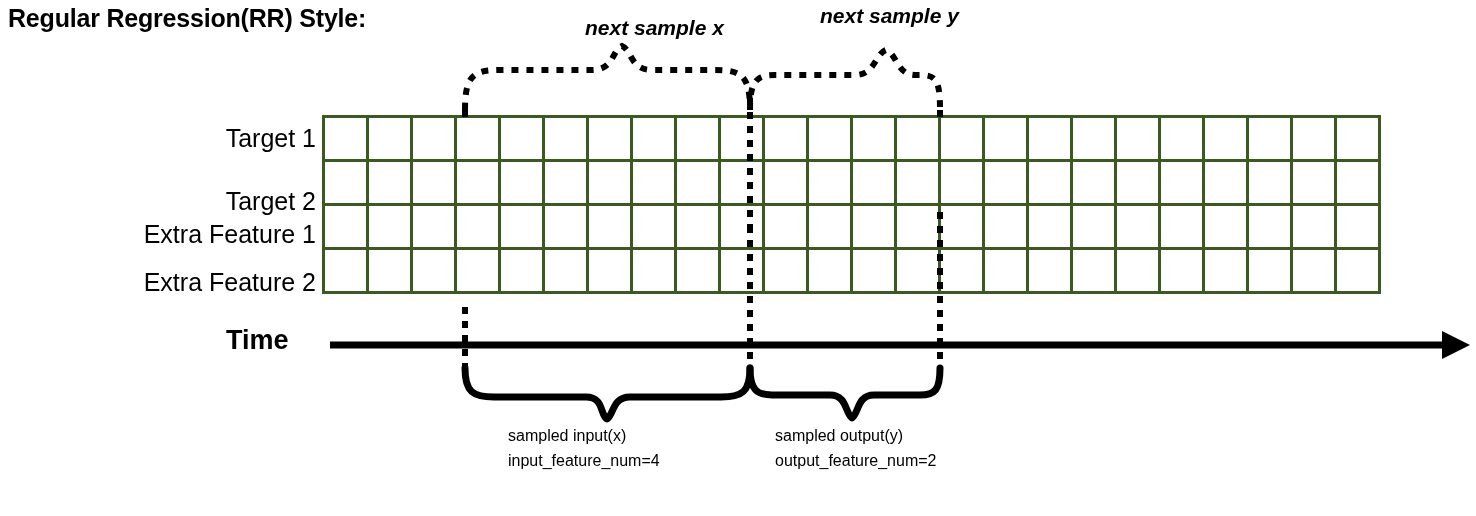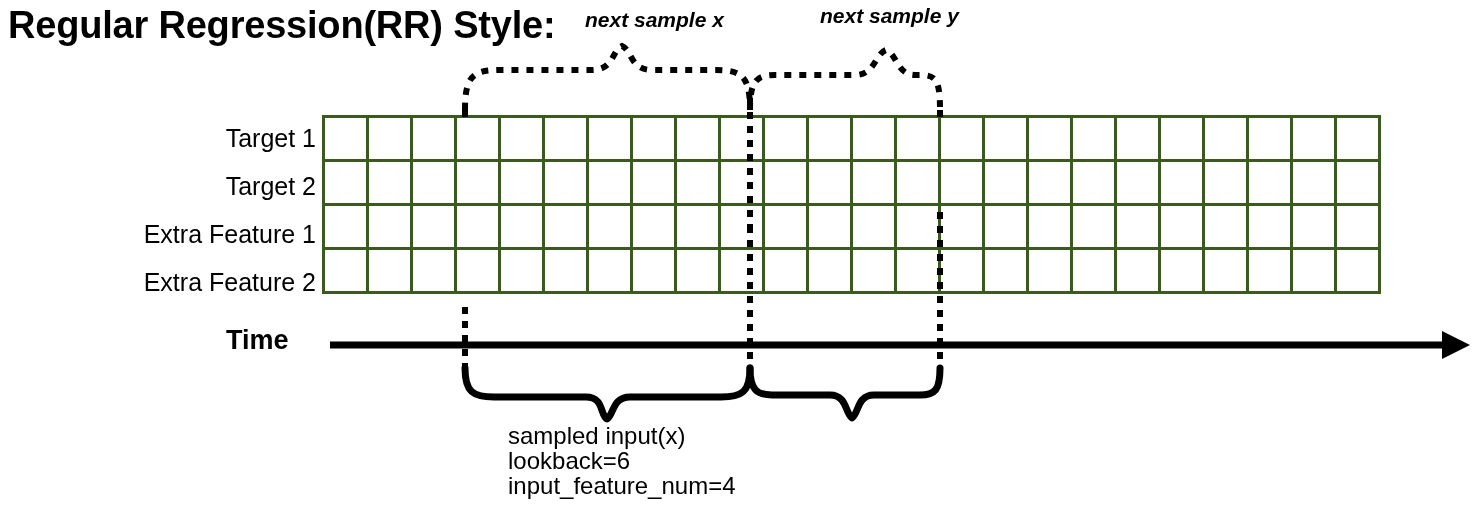--- a/index.html
+++ b/index.html
@@ -14,35 +14,35 @@
     overflow: hidden;
     font-family: "Liberation Sans", sans-serif;
     color: #000000;
   }
 
   
   #page-title {
     position: absolute;
     left: 8px;
     top: 4px;
-    font-size: 38px;
+    font-size: 25px;
     font-weight: bold;
     letter-spacing: -0.2px;
     white-space: nowrap;
   }
 
   
   .top-annot {
     position: absolute;
     font-size: 21px;
     font-style: italic;
     font-weight: bold;
     white-space: nowrap;
   }
-  #annot-next-sample-x { left: 585px; top: 8px; }
+  #annot-next-sample-x { left: 585px; top: 16px; }
   #annot-next-sample-y { left: 820px; top: 4px; }
 
   
   .row-label {
     position: absolute;
     right: 1160px;
     font-size: 25px;
     font-weight: normal;
     white-space: nowrap;
     text-align: right;
@@ -79,21 +79,21 @@
     left: 226px;
     top: 325px;
     font-size: 27px;
     font-weight: bold;
     white-space: nowrap;
   }
 
   
   .caption {
     position: absolute;
-    font-size: 24px;
+    font-size: 16px;
     line-height: 25px;
     white-space: nowrap;
   }
   #caption-input  { left: 508px; top: 423px; }
   #caption-output { left: 775px; top: 423px; }
 
   
   #overlay {
     position: absolute;
     left: 0;
@@ -105,21 +105,21 @@
 </style>
 </head>
 <body>
 
 <div id="page-title">Regular Regression(RR) Style:</div>
 
 <div class="top-annot" id="annot-next-sample-x">next sample x</div>
 <div class="top-annot" id="annot-next-sample-y">next sample y</div>
 
 <div class="row-label" style="top:115px;">Target 1</div>
-<div class="row-label" style="top:163px;">Target 2</div>
+<div class="row-label" style="top:178px;">Target 2</div>
 <div class="row-label" style="top:211px;">Extra Feature 1</div>
 <div class="row-label" style="top:259px;text-align:right;">Extra Feature 2</div>
 
 <table id="grid">
   <tbody id="grid-body">
       <tr>
         <td class="c-empty"></td>
         <td class="c-empty"></td>
         <td class="c-empty"></td>
         <td class="c-green"></td>
@@ -222,24 +222,25 @@
         <td class="c-empty"></td>
         <td class="c-empty"></td>
       </tr>
     </tbody>
 </table>
 
 <div id="time-label">Time</div>
 
 <div class="caption" id="caption-input">
   <div>sampled input(x)</div>
-  <div>lookback=6</div>
   <div>input_feature_num=4</div>
 </div>
 <div class="caption" id="caption-output">
+  <div>sampled output(y)</div>
+  <div>output_feature_num=2</div>
 </div>
 
 <svg id="overlay" viewBox="0 0 1476 516">
 
   <g>
     <line x1="330" y1="345" x2="1448" y2="345" stroke="#000" stroke-width="7"></line>
     <polygon points="1442,331 1470,345 1442,359" fill="#000"></polygon>
   </g>
 
   <path d="M465 110 L465 117" stroke="#000" stroke-width="6" stroke-dasharray="7 7" fill="none"></path>

